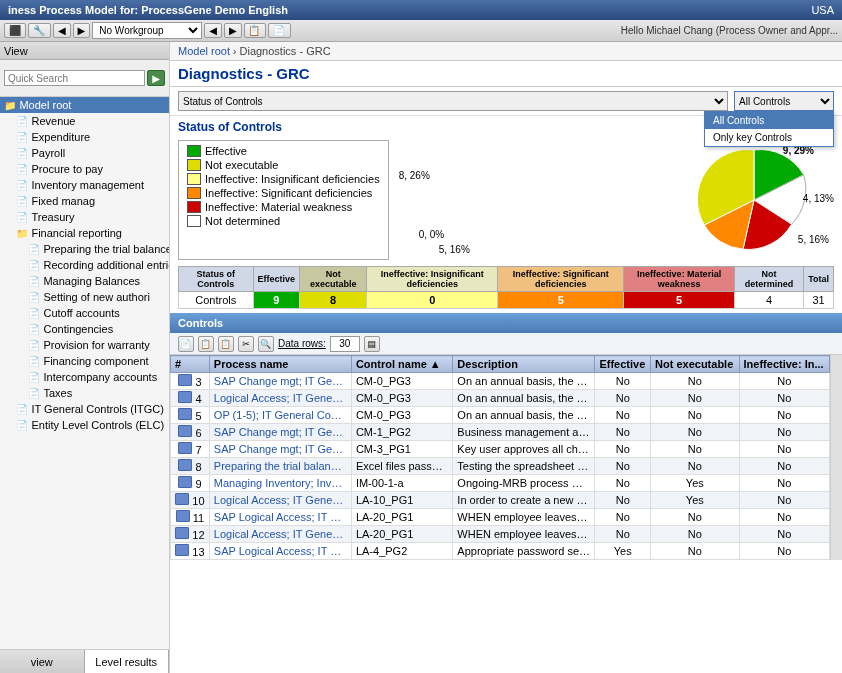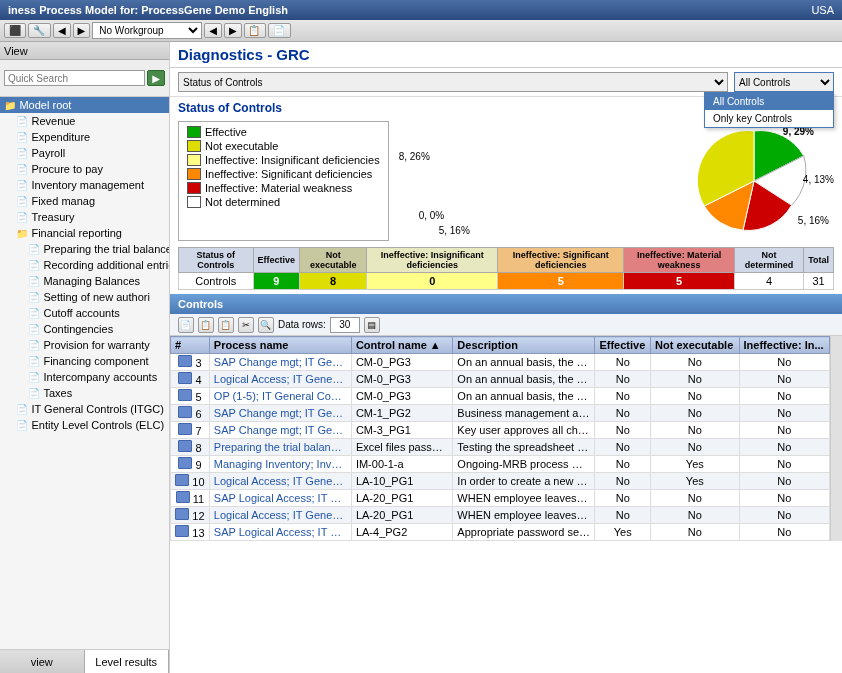--- a/index.html
+++ b/index.html
@@ -274,21 +274,21 @@
       height: 16px;
       background: linear-gradient(to bottom, #f5f5f5, #ddd);
       border: 1px solid #999;
       border-radius: 2px;
       cursor: pointer;
       display: flex;
       align-items: center;
       justify-content: center;
       font-size: 9px;
     }
-    .data-rows-label { font-size: 10px; }
+    .data-rows-label { font-size: 10px; text-decoration: underline; }
     .data-rows-input {
       width: 30px;
       height: 16px;
       border: 1px solid #999;
       font-size: 10px;
       text-align: center;
     }
 
     
     .data-table {
@@ -351,20 +351,21 @@
   <button class="toolbar-btn">🔧</button>
   <button class="toolbar-btn">◀</button>
   <button class="toolbar-btn">▶</button>
   <select class="workgroup-select">
     <option>No Workgroup</option>
   </select>
   <button class="toolbar-btn">◀</button>
   <button class="toolbar-btn">▶</button>
   <button class="toolbar-btn">📋</button>
   <button class="toolbar-btn">📄</button>
+  <span class="hello-text">Hello Michael Chang (Process Owner and Appr...</span>
 </div>
 
 <div class="main-layout">
 
   <div class="sidebar">
     <div class="sidebar-view-bar">
       <span>View</span>
     </div>
     <div class="quick-search">
       <input type="text" placeholder="Quick Search" style="">
@@ -461,20 +462,25 @@
         <span>view</span>
       </div>
       <div class="sidebar-tab active">
         <span>Level results</span>
       </div>
     </div>
   </div>
 
   <div class="content-area">
 
+    <div class="breadcrumb">
+      <a>Model root</a>
+      <span> › </span>
+      <span>Diagnostics - GRC</span>
+    </div>
 
     <div class="page-title">Diagnostics - GRC</div>
 
     <div class="dropdown-bar">
       <select style="flex:1; height:20px; font-size:10px; border:1px solid #999;">
         <option>Status of Controls</option>
       </select>
       <div style="position:relative;">
         <select style="width:100px; height:20px; font-size:10px; border:1px solid #4a7ab5;">
           <option>All Controls</option>

